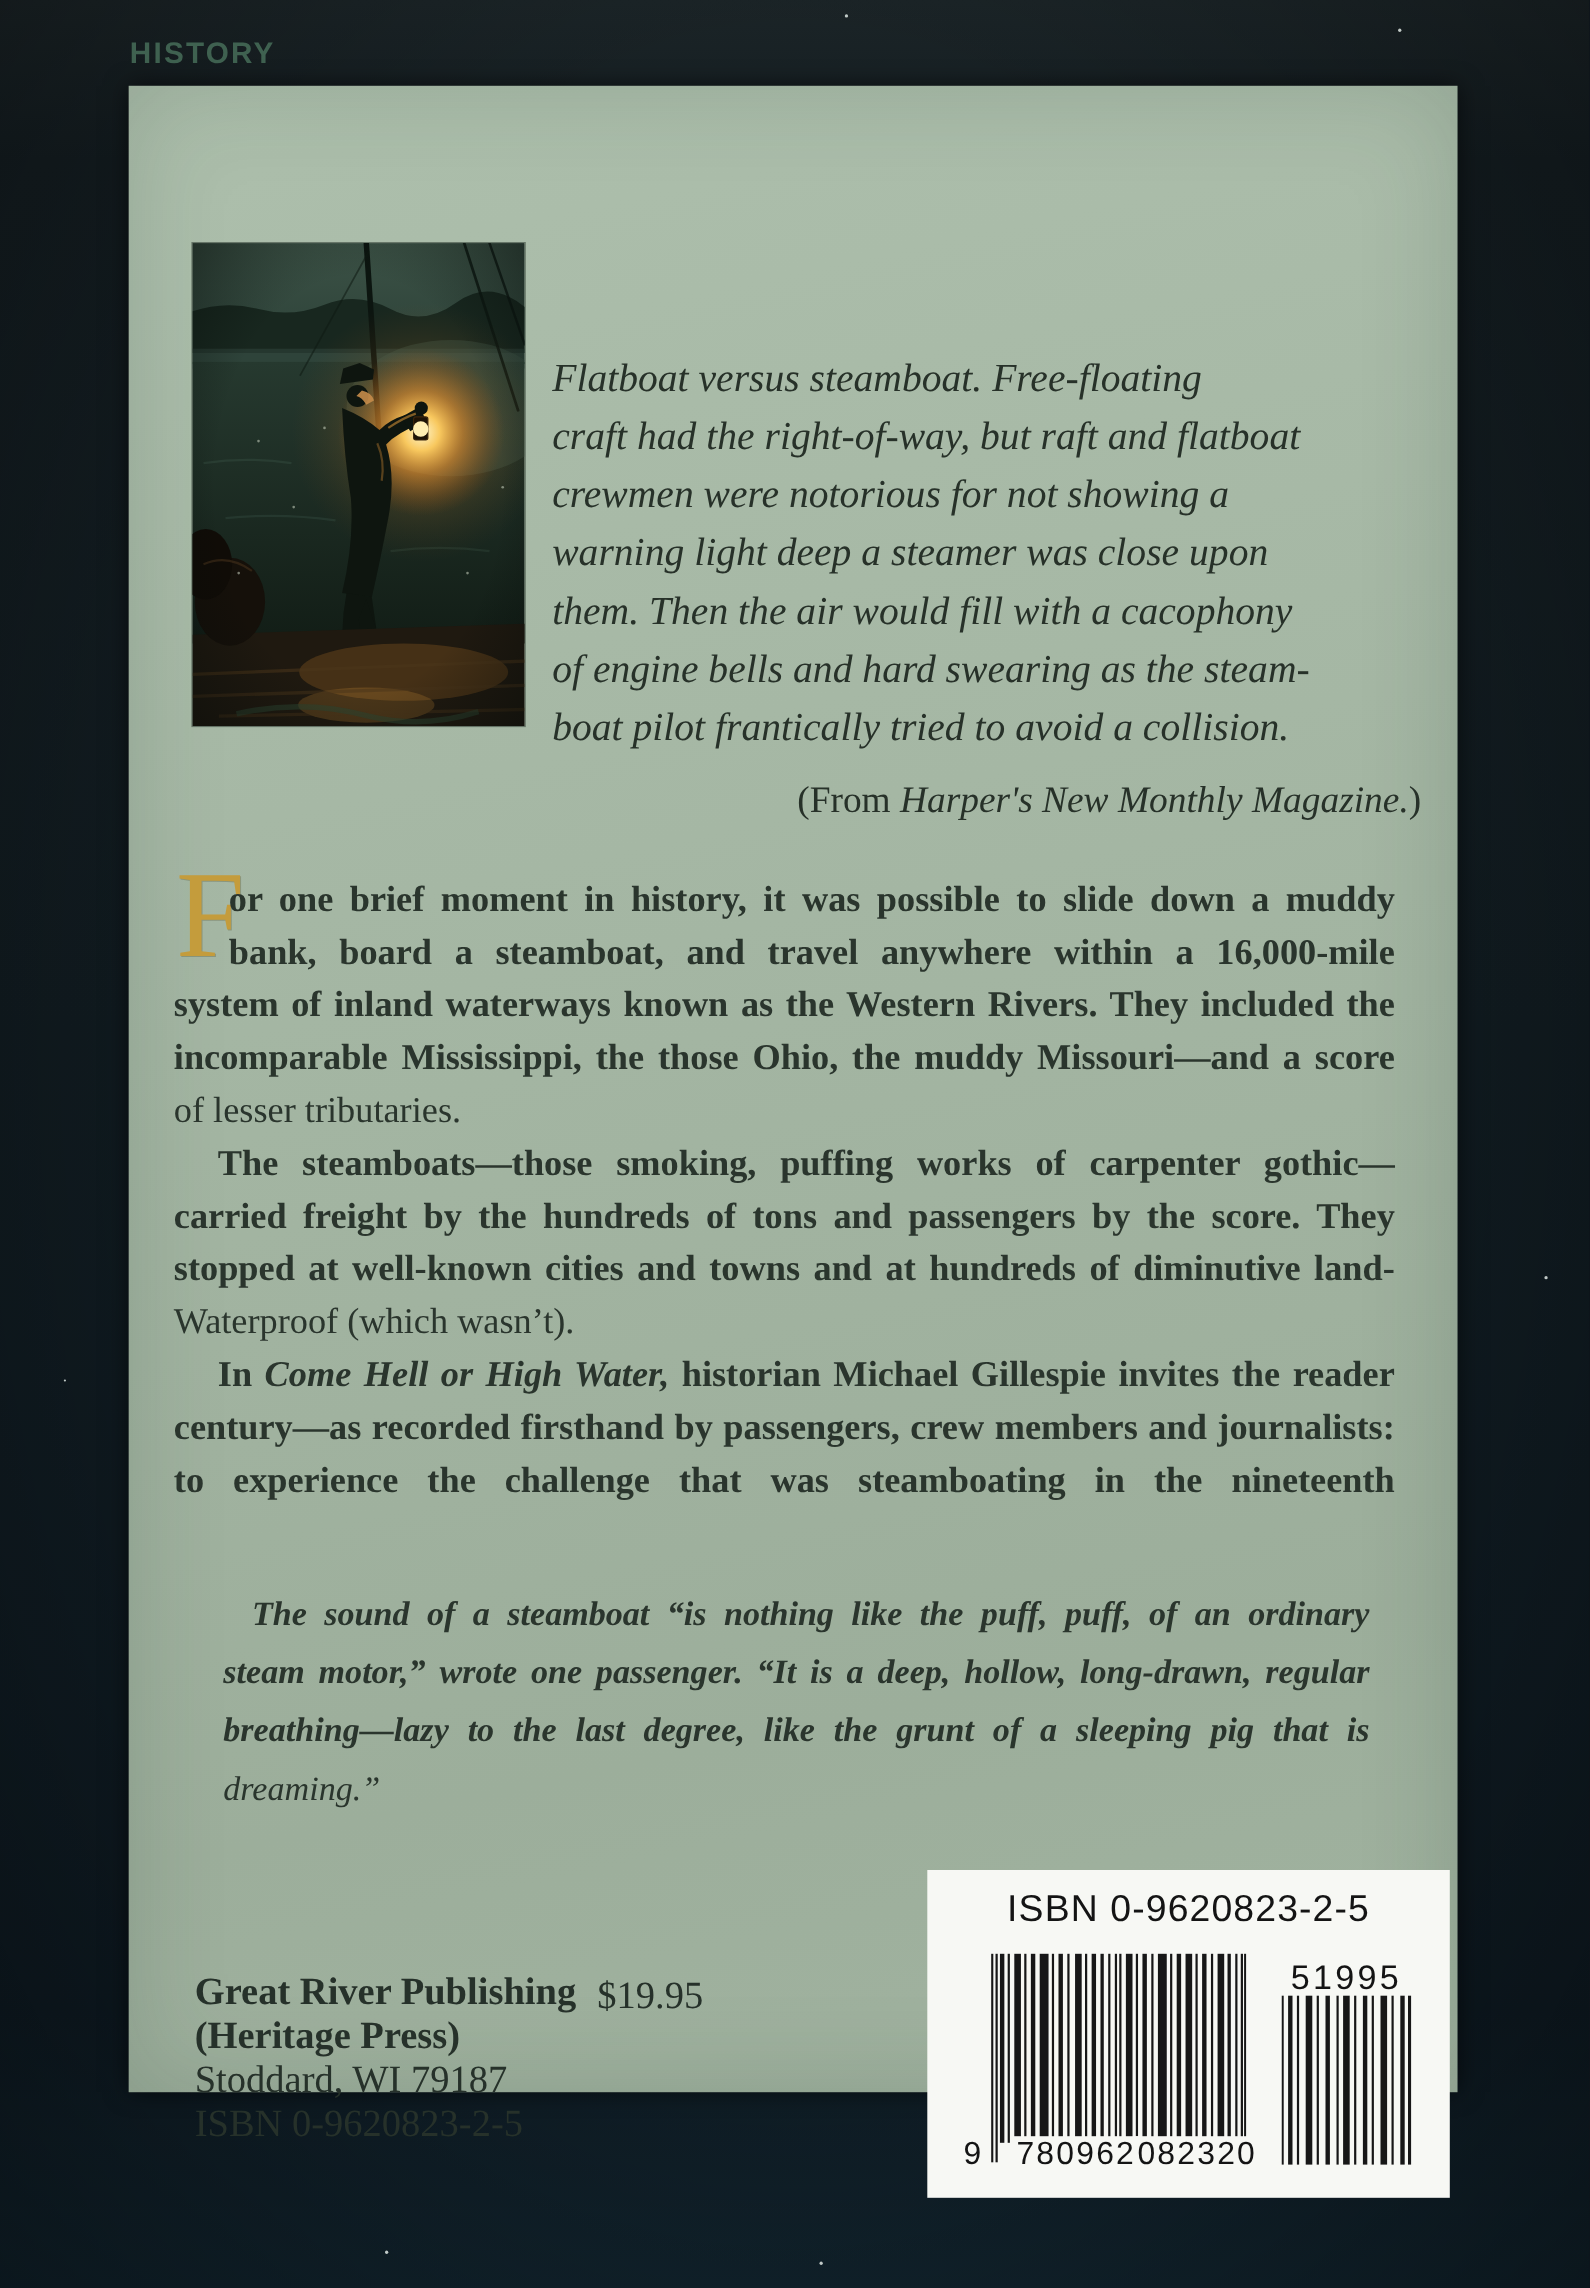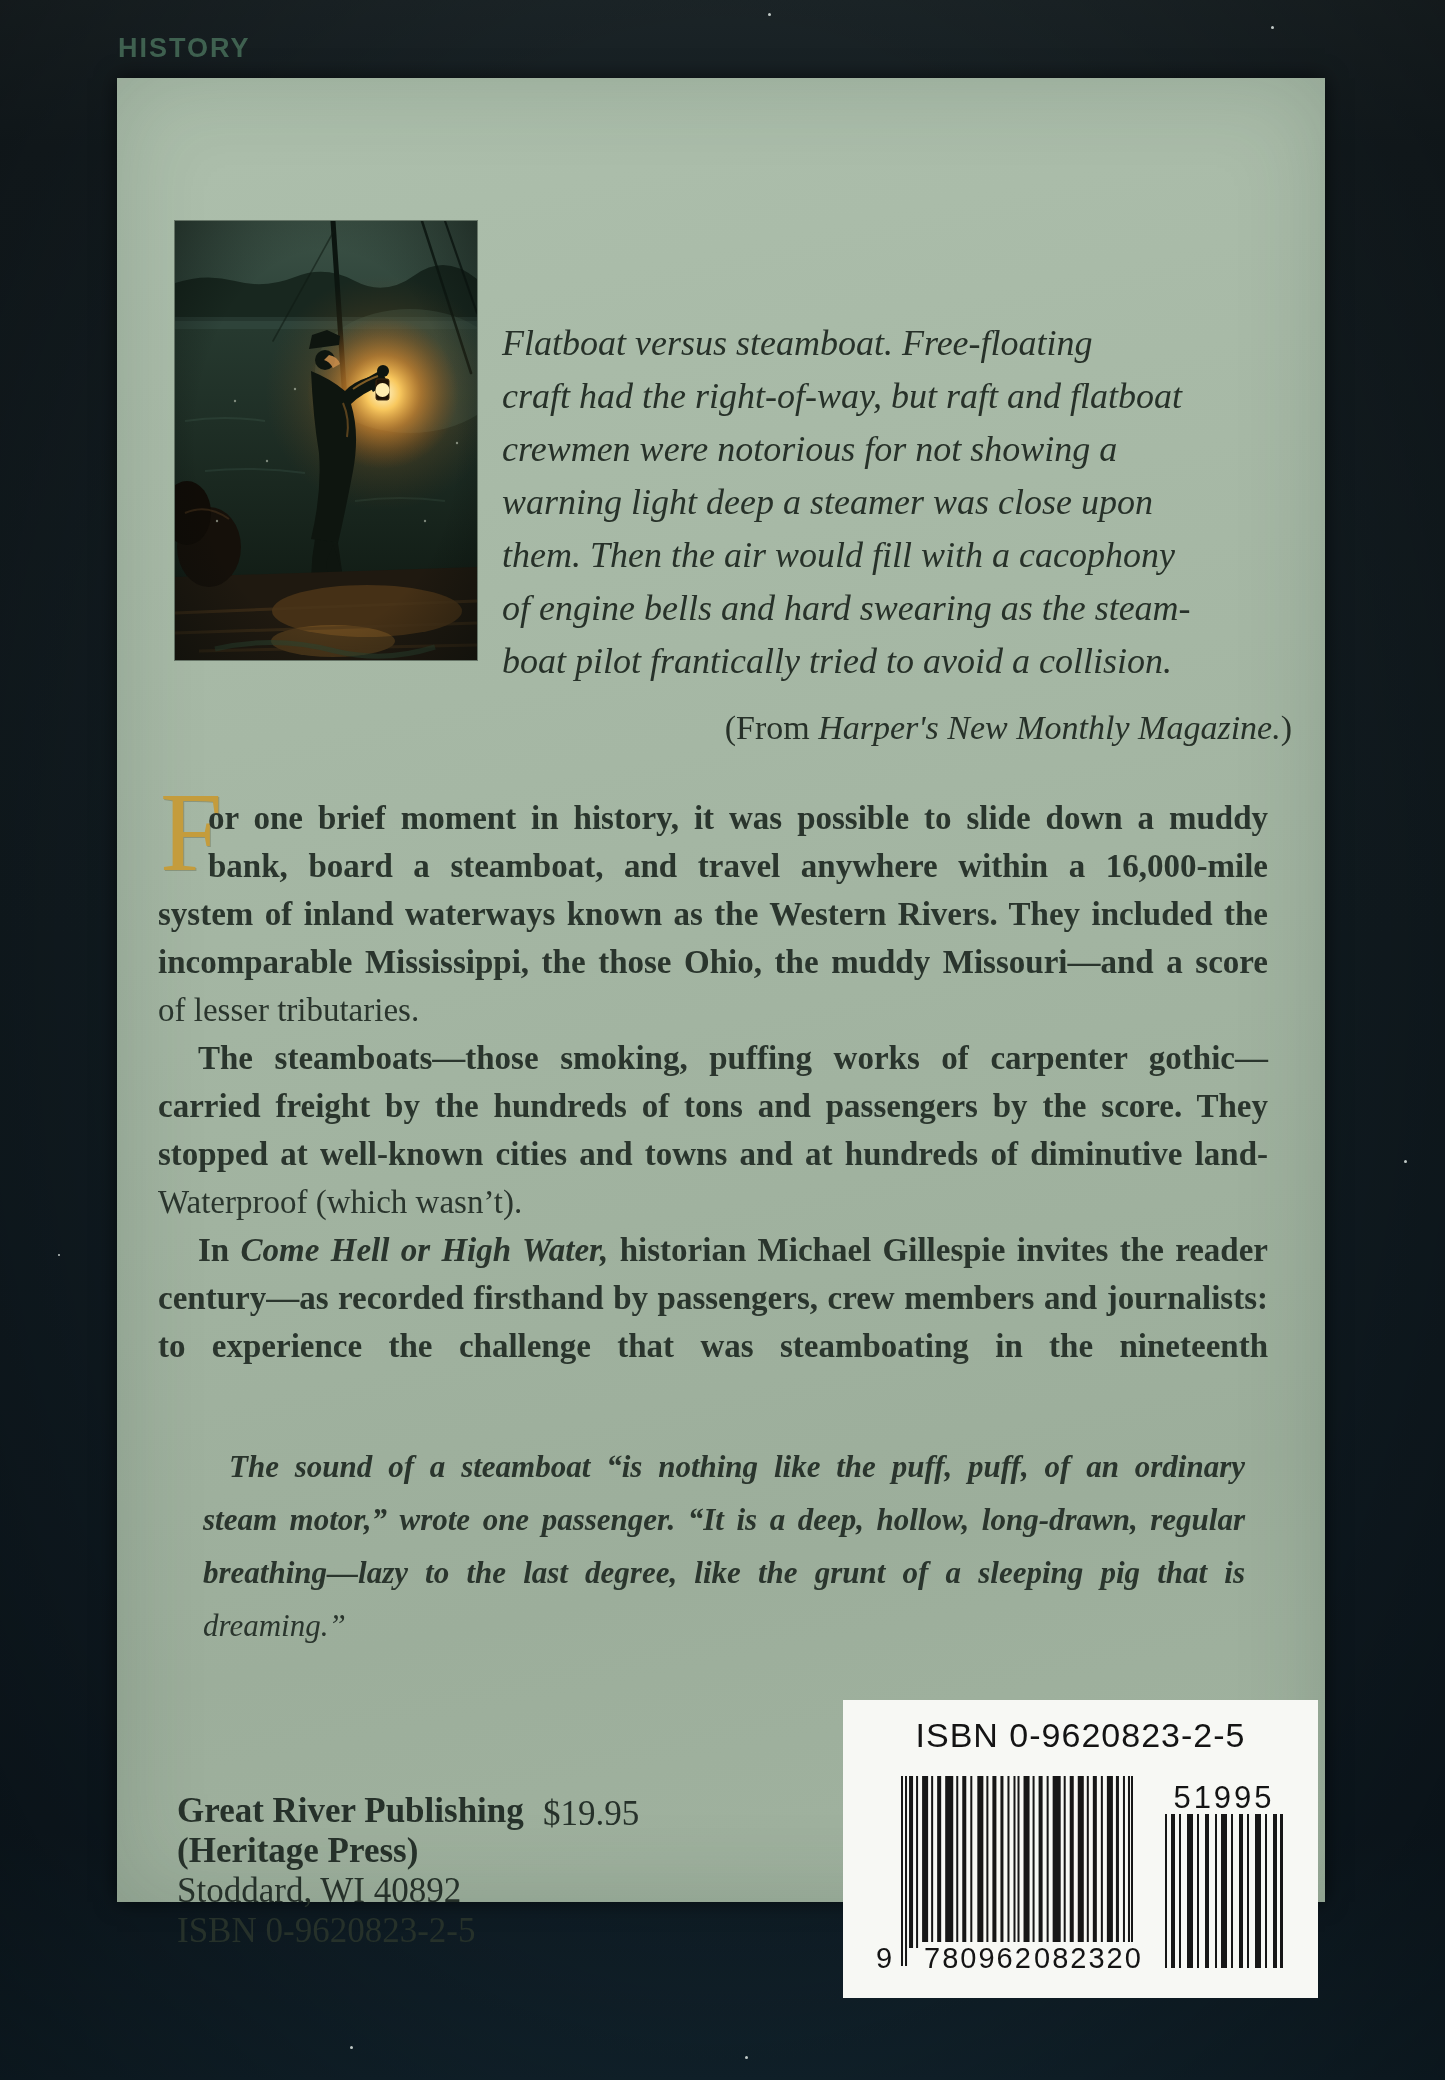--- a/index.html
+++ b/index.html
@@ -209,21 +209,21 @@
     <div class="quote">
       <div class="ql j qindent">The sound of a steamboat “is nothing like the puff, puff, of an ordinary</div>
       <div class="ql j">steam motor,” wrote one passenger. “It is a deep, hollow, long-drawn, regular</div>
       <div class="ql j">breathing—lazy to the last degree, like the grunt of a sleeping pig that is</div>
       <div class="ql jl">dreaming.”</div>
     </div>
 
     <div class="publisher">
       <div class="pub-bold">Great River Publishing</div>
       <div class="pub-bold">(Heritage Press)</div>
-      <div>Stoddard, WI 40892</div>
+      <div>Stoddard, WI 79187</div>
       <div>ISBN 0-9620823-2-5</div>
     </div>
     <div class="price">$19.95</div>
 
     <div class="barcode-box">
       <div class="bc-isbn">ISBN 0-9620823-2-5</div>
       <svg class="bc-main" viewBox="0 0 231 190" preserveAspectRatio="none" fill="#171717">
         <rect x="0" y="0" width="2" height="190"></rect>
           <rect x="4" y="0" width="2" height="190"></rect>
         <rect x="8" y="0" width="4" height="172"></rect>

